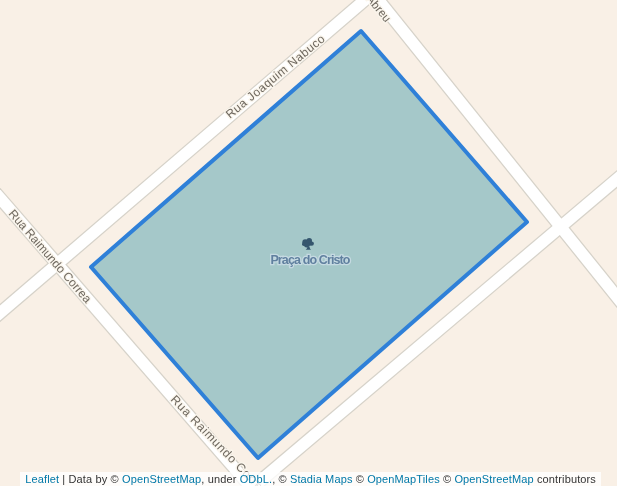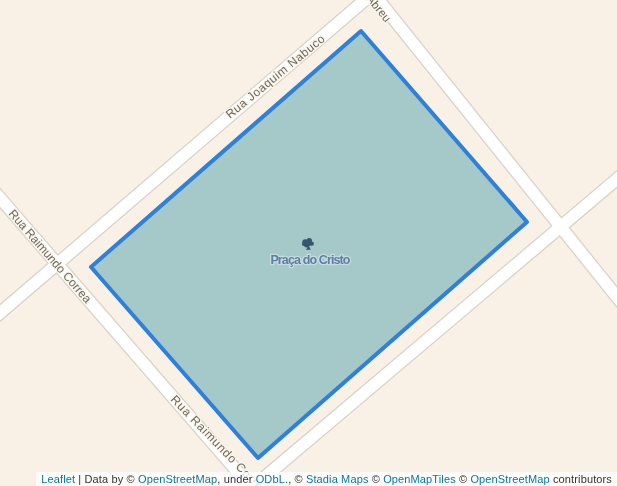--- a/index.html
+++ b/index.html
@@ -1,18 +1,18 @@
 <!DOCTYPE html>
 <html><head>
 <meta charset="utf-8">
 <style>
   html,body{margin:0;padding:0;background:#fff;}
   body{width:617px;height:486px;overflow:hidden;position:relative;font-family:"Liberation Sans",sans-serif;}
   #map{position:absolute;left:0;top:0;}
-  #attrib{position:absolute;right:0;bottom:0;height:14px;line-height:14px;
+  #attrib{position:absolute;right:16px;bottom:0;height:14px;line-height:14px;
     background:rgba(255,255,255,0.8);padding:0 5px;font-size:11px;letter-spacing:0.13px;color:#333;
     white-space:nowrap;}
   #attrib a{color:#0078a8;text-decoration:none;}
 </style>
 </head>
 <body>
 
 <svg id="map" width="617" height="486" viewBox="0 0 617 486">
 
   <rect x="0" y="0" width="617" height="486" fill="#f9f0e6"></rect>

